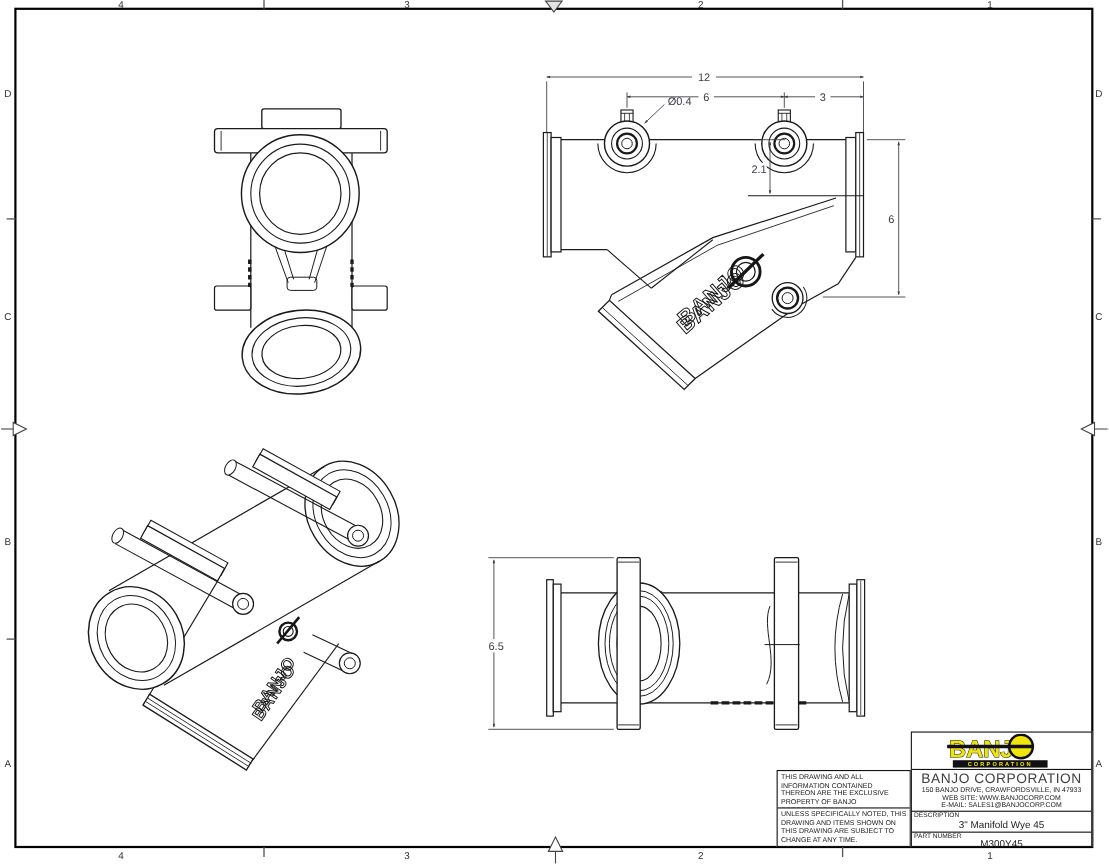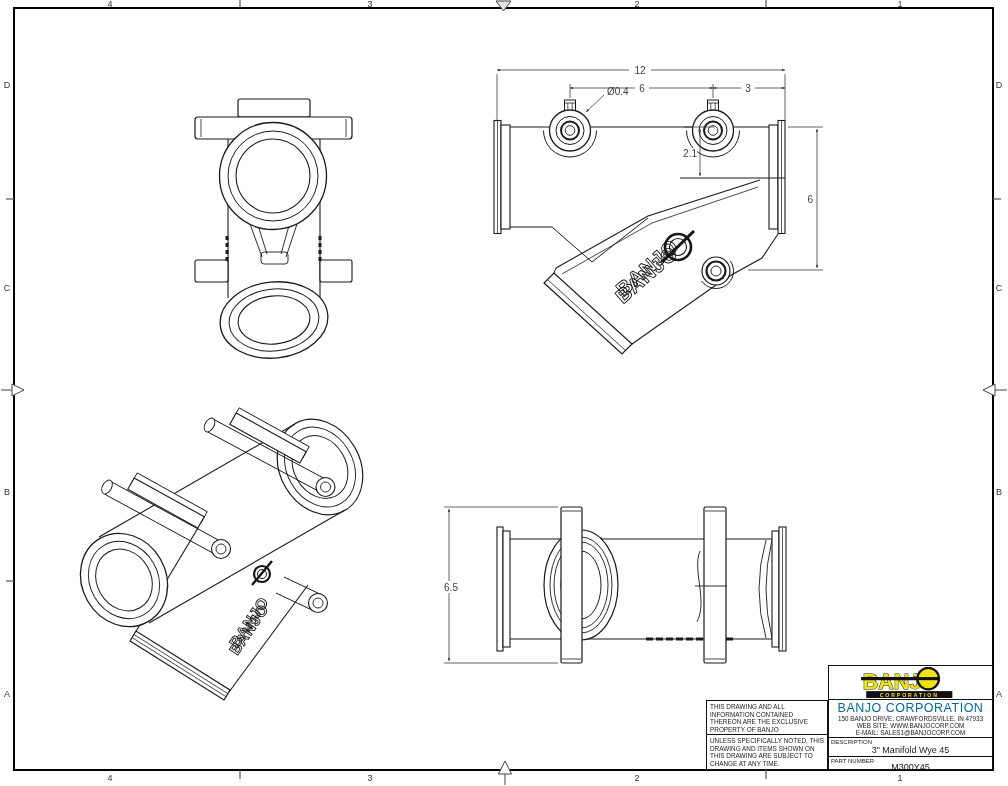--- a/index.html
+++ b/index.html
@@ -16,21 +16,21 @@
     border:1.5px solid #111;box-sizing:border-box;background:#fff;}
   .dc-cell{font-size:6.4px;line-height:1.18;color:#222;padding:2px 2px 1px 3px;height:33px;
     box-sizing:border-box;overflow:hidden;}
   .dc2{border-top:1.2px solid #111;height:34px;}
 
   
   .titleblock{position:absolute;left:828px;top:665px;width:165px;height:105px;
     border:1.6px solid #111;box-sizing:border-box;background:#fff;}
   .tb-logo-row{height:33px;display:flex;align-items:center;justify-content:center;}
   .tb-company{border-top:1.2px solid #111;height:37px;text-align:center;overflow:hidden;}
-  .tb-name{font-size:12.5px;color:#0369a1;letter-spacing:0.5px;margin-top:1px;}
+  .tb-name{font-size:12.5px;color:#404040;letter-spacing:0.5px;margin-top:1px;}
   .tb-addr{font-size:6.3px;color:#222;line-height:1.12;}
   .tb-row{border-top:1.2px solid #111;position:relative;box-sizing:border-box;}
   .tb-row-desc{height:19px;}
   .tb-row-part{height:15px;}
   .tb-label{position:absolute;left:2px;top:0.5px;font-size:6px;color:#222;}
   .tb-value{text-align:center;font-size:9px;color:#1a1a1a;padding-top:7px;}
   .tb-row-part .tb-value{padding-top:5px;font-size:9px;}
   .logo-banjo{font-weight:bold;font-size:25px;fill:#f0e40c;stroke:#111;stroke-width:1.1;
     paint-order:stroke;letter-spacing:0px;}
   .logo-corp{font-weight:bold;font-size:6px;fill:#f0e40c;letter-spacing:2.2px;}

